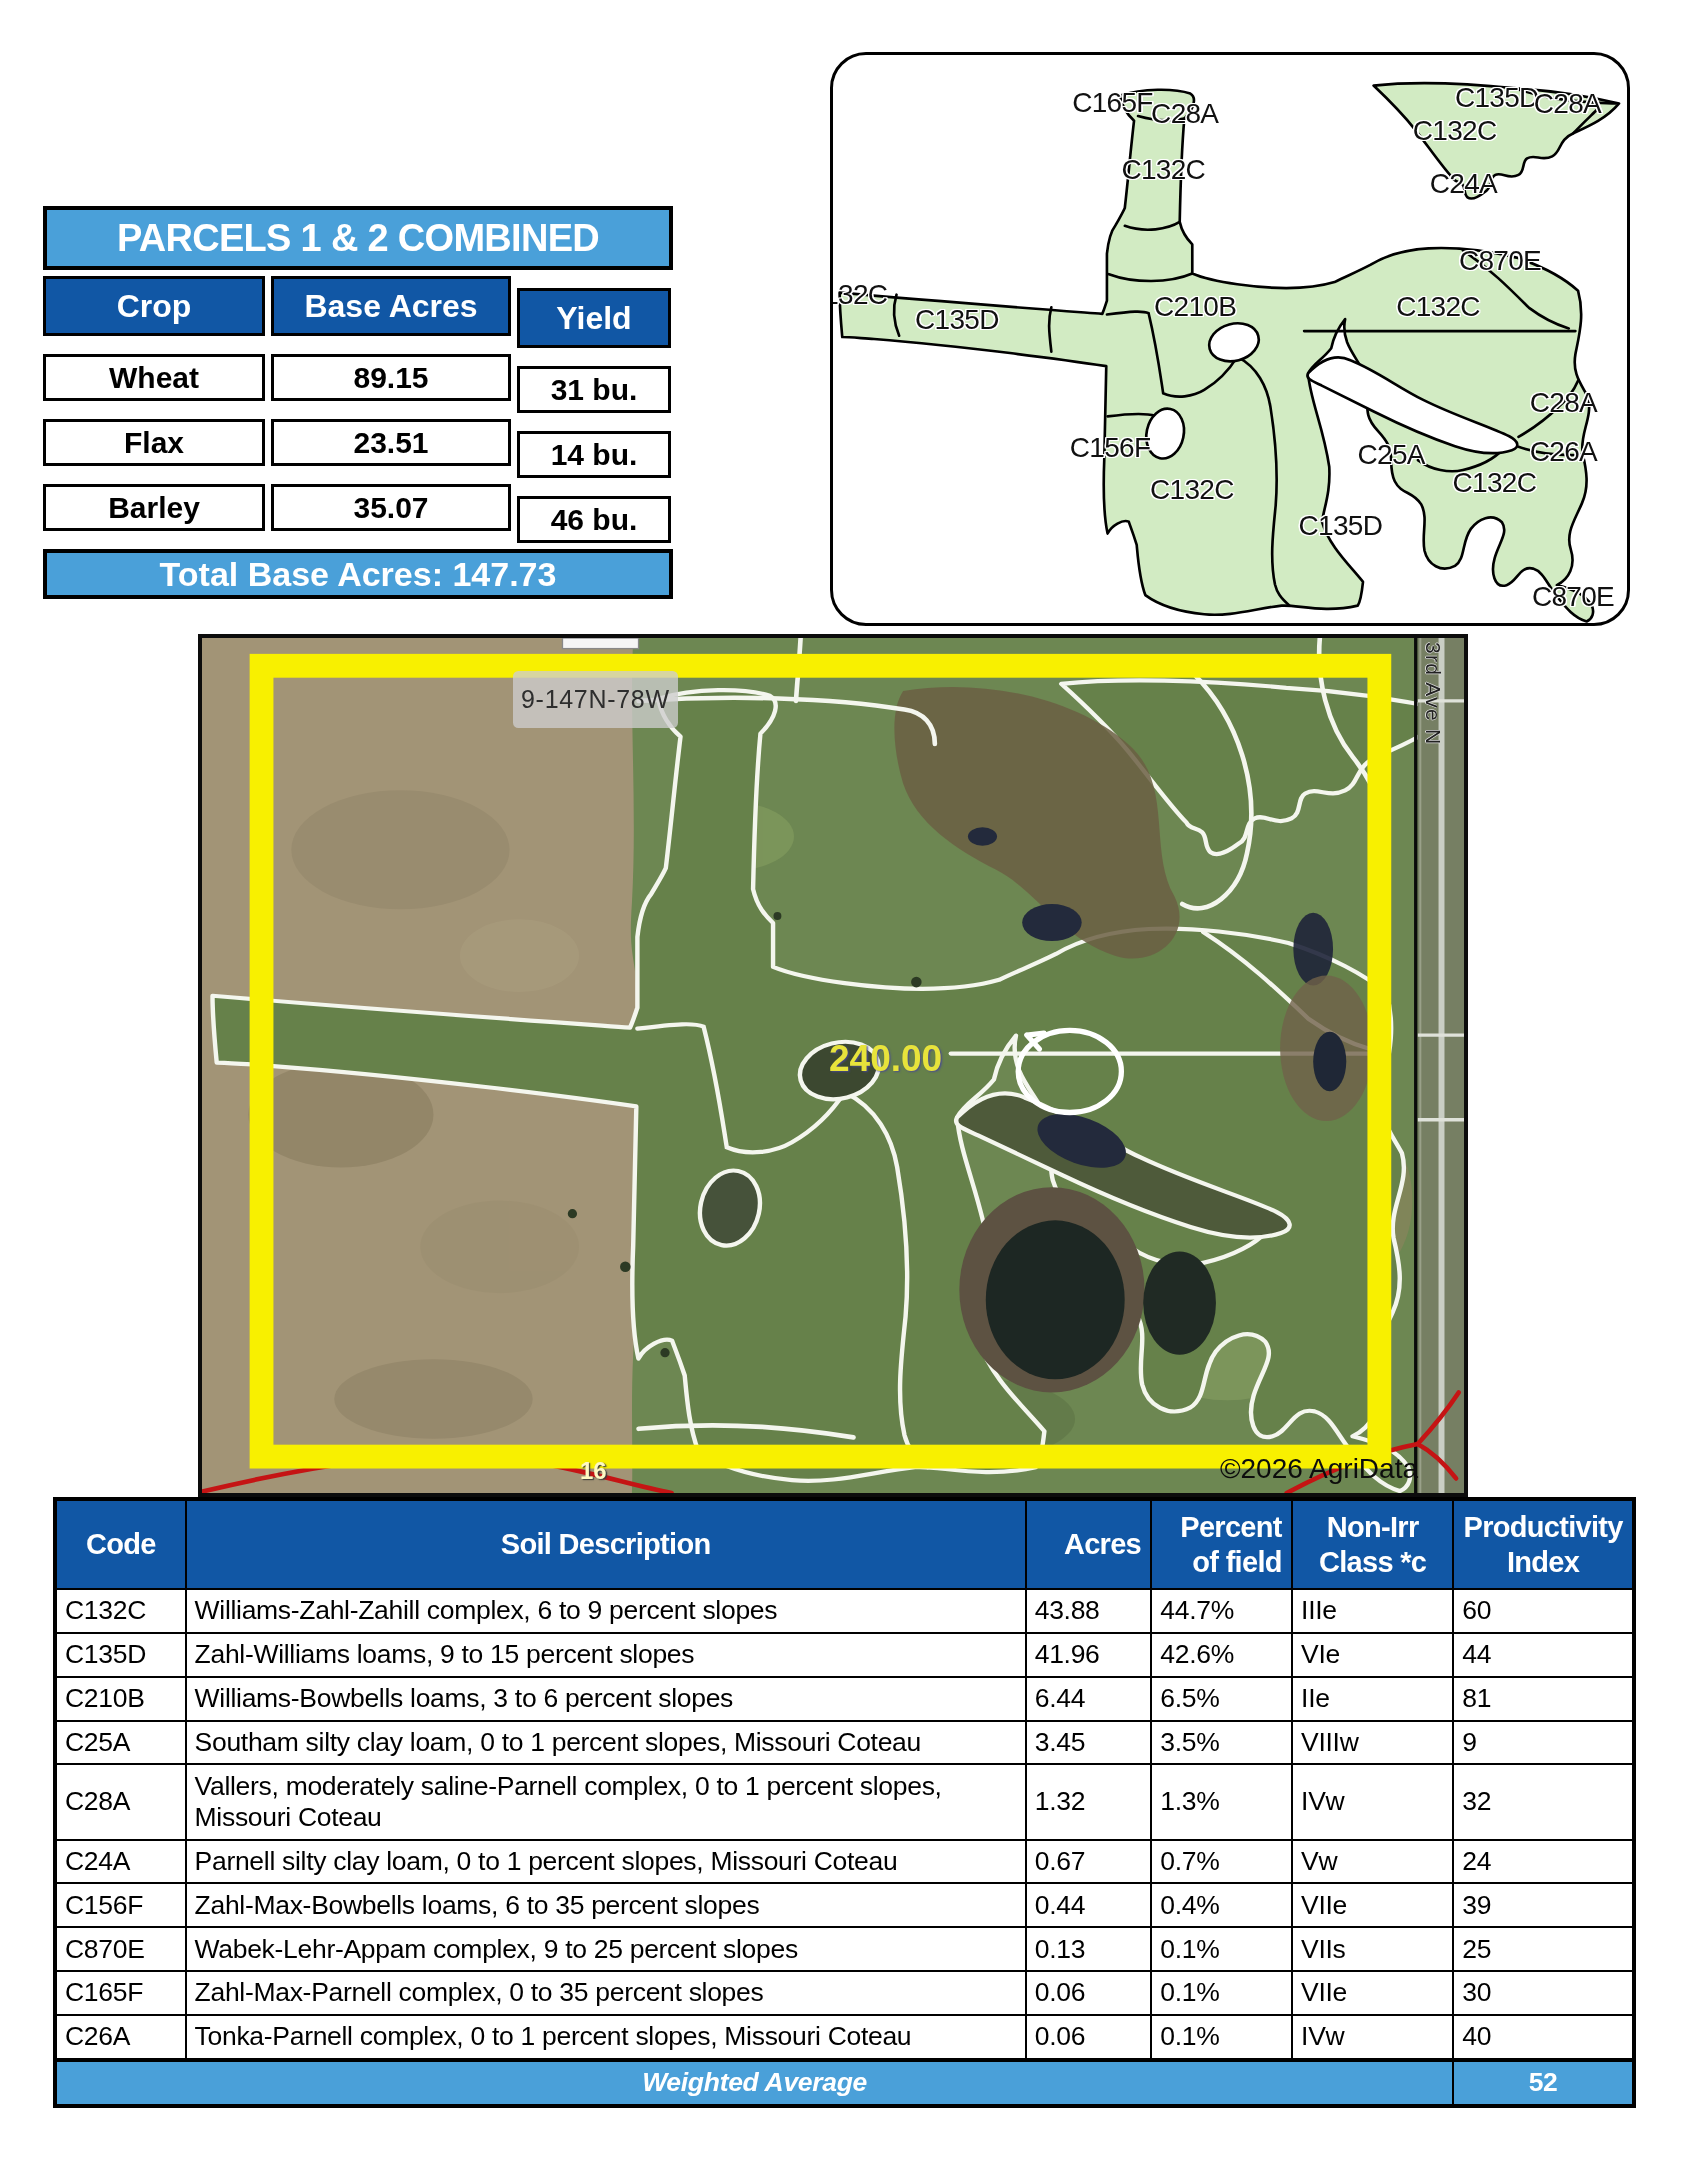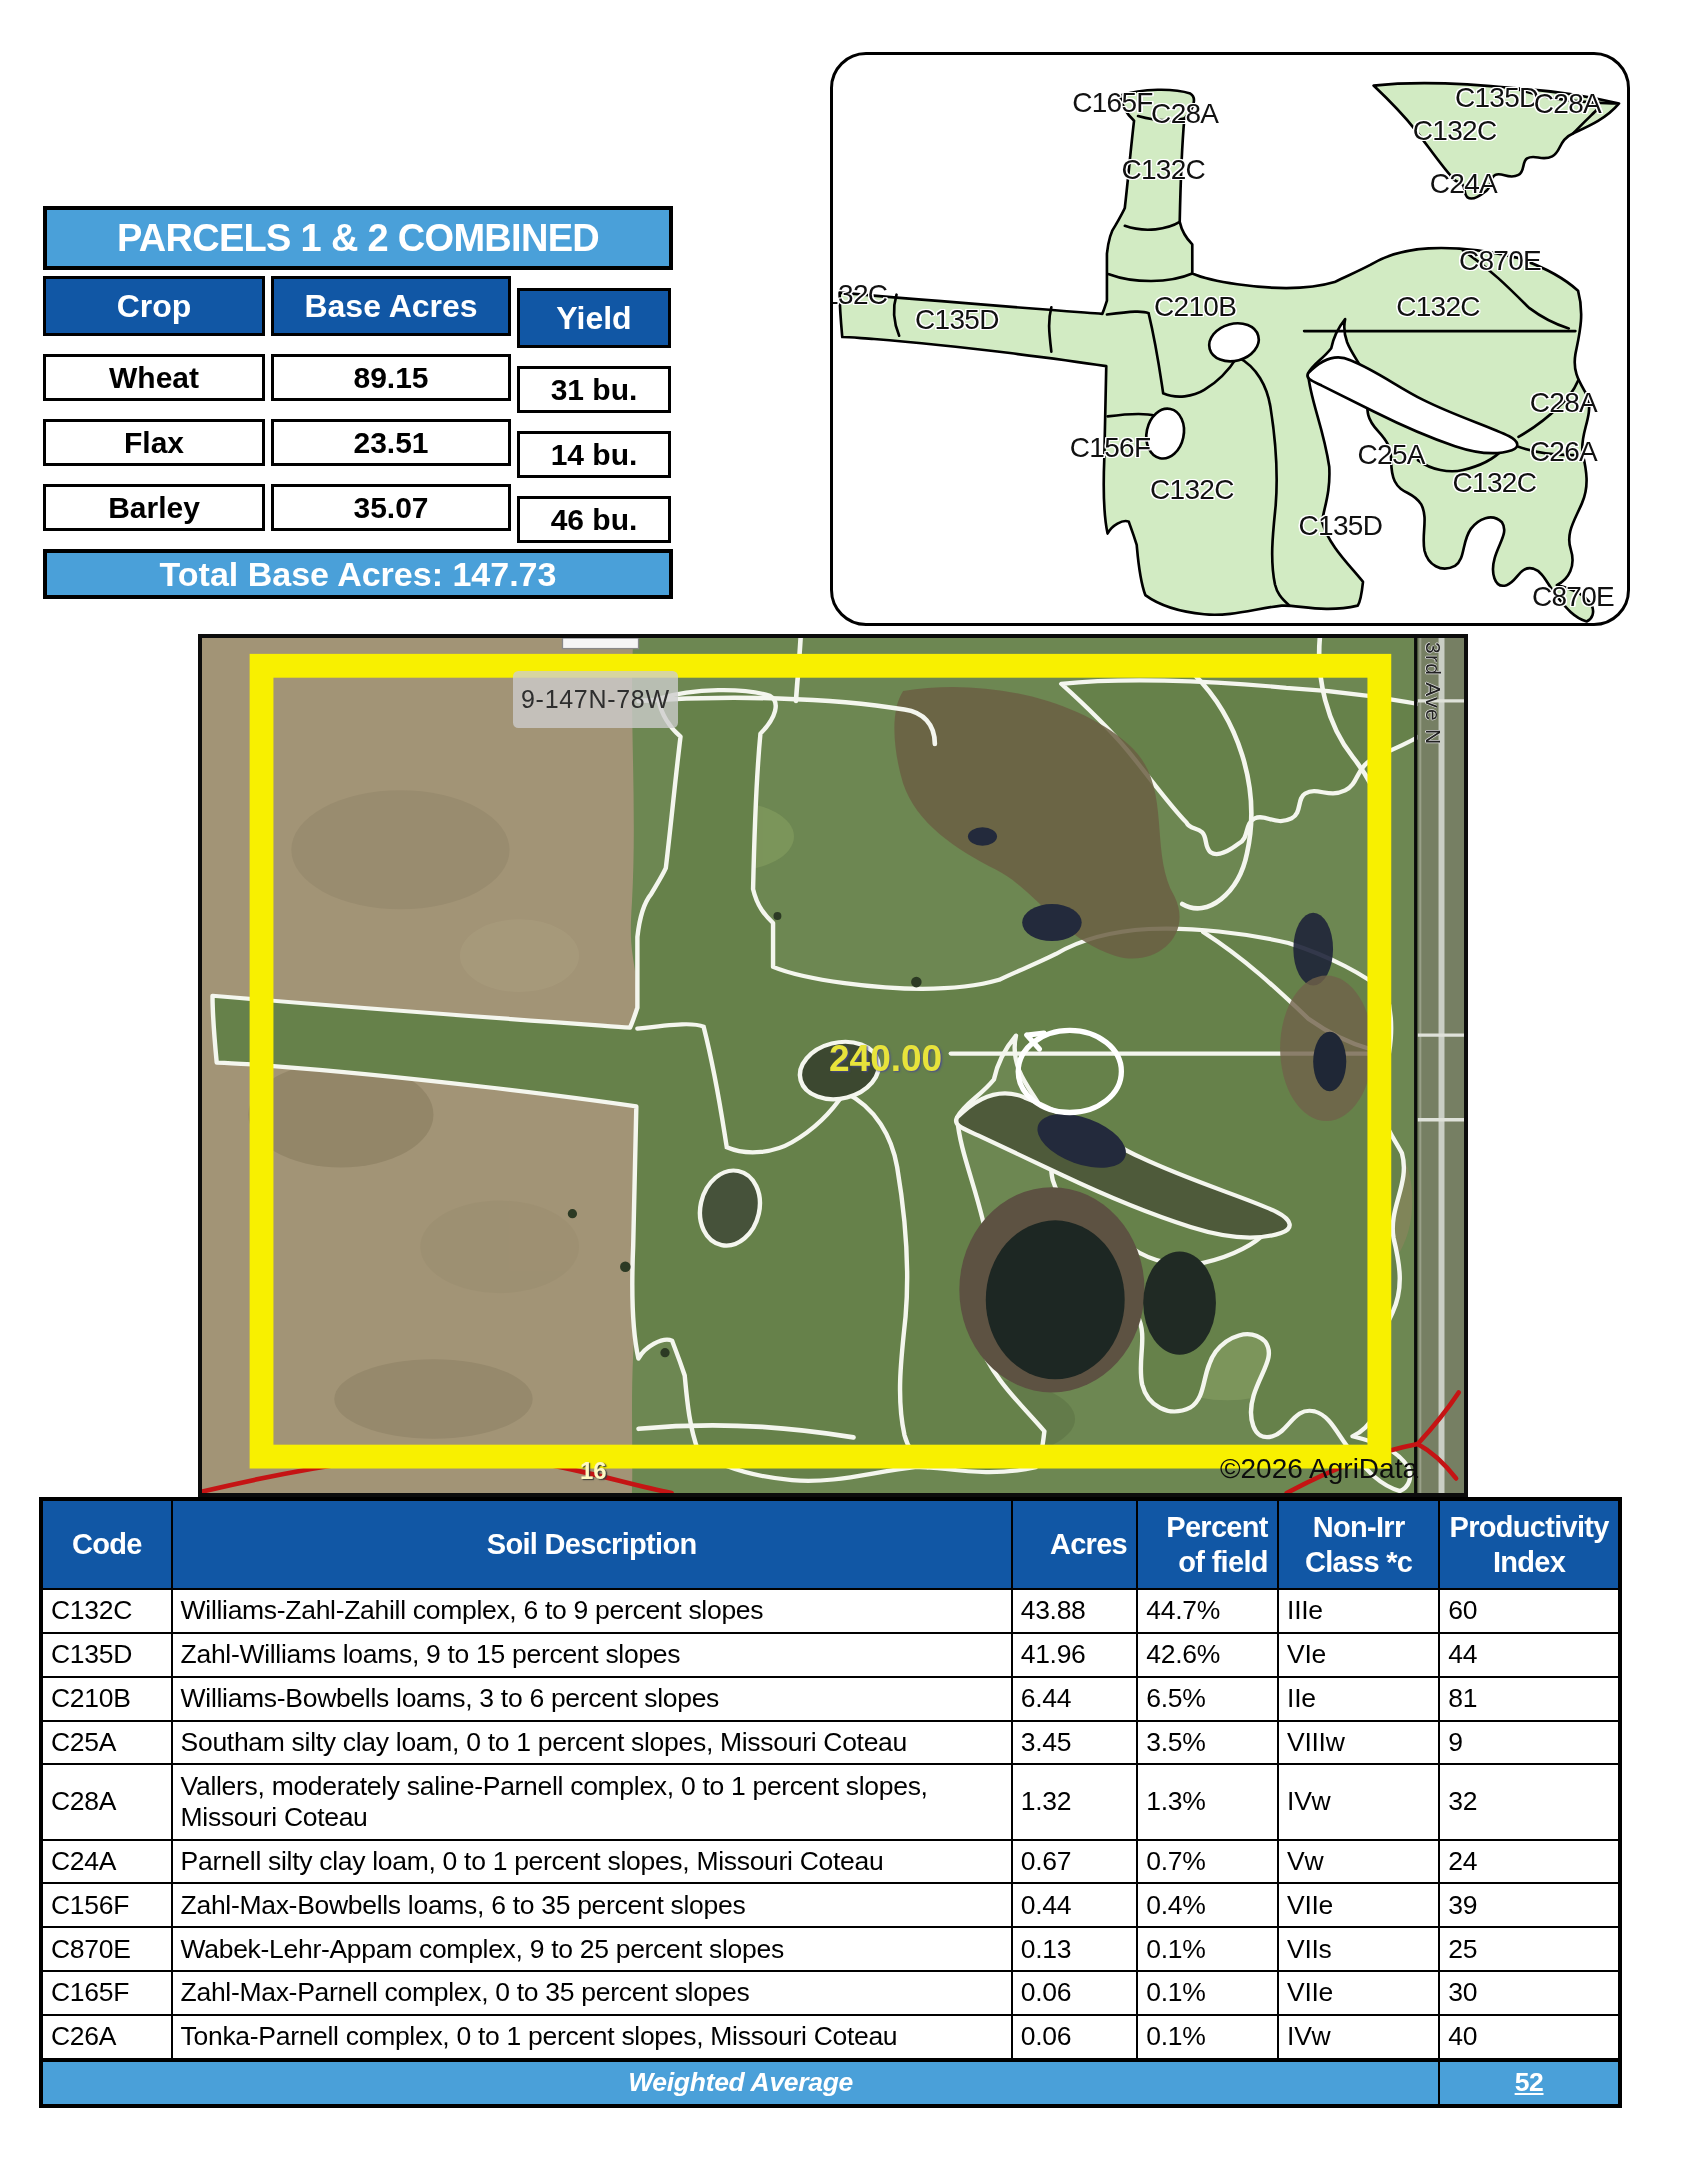--- a/index.html
+++ b/index.html
@@ -39,31 +39,31 @@
               padding:14px 8px;border-radius:5.3px;letter-spacing:0.7px;}
   .ae-acres{left:627px;top:400px;font-size:37px;font-weight:bold;color:#e7e33b;
             text-shadow:1.3px 1.3px 2px rgba(70,70,150,.85);}
   .ae-16{left:378px;top:819px;font-size:24px;font-weight:bold;color:#fef9c3;
          text-shadow:1.3px 1.3px 1.3px #3a3a3a;}
   .ae-credit{right:46px;top:815px;font-size:28px;color:#0d0d0d;}
   .ae-road{left:1219px;top:4px;font-size:21px;color:#222;writing-mode:vertical-rl;
            letter-spacing:1.3px;text-shadow:0.7px 0 0 #ddd,-0.7px 0 0 #ddd,0 0.7px 0 #ddd;}
 
   
-  .soil-table{position:absolute;left:39px;top:1497px;width:1583px;border-collapse:collapse;padding-left:6px;}
+  .soil-table{position:absolute;left:53px;top:1497px;width:1583px;border-collapse:collapse;padding-left:6px;}
   .soil-table th,.soil-table td{border:2.6px solid #000;vertical-align:middle;}
   .soil-table{border:4.6px solid #000;}
   .soil-table th{background:var(--darkblue);color:#fff;font-weight:bold;font-size:29px;
                  padding:9.3px 9.3px;white-space:pre-line;line-height:1.18;letter-spacing:-0.7px;}
   .soil-table td{font-size:26.5px;padding:5.3px 8px;letter-spacing:-0.3px;line-height:1.18;
                  background:#fff;}
   .st-center{text-align:center;} .st-right{text-align:right;}
   .soil-table tr.st-footer td{background:var(--lightblue);color:#fff;border-top:4px solid #000;text-align:center;}
   .st-wa{font-style:italic;font-weight:bold;font-size:37px;text-align:right;padding-right:14.6px;}
-  .st-wa-val{font-weight:bold;font-size:37px;text-decoration:underline;}
+  .st-wa-val{font-weight:bold;font-size:37px;}
 
   :root{--lightblue:#4aa0d9;--darkblue:#1157a5;}
 </style>
 </head>
 <body>
 
 <div class="page">
 
   <section class="crop-table">
     <div class="ct-title">PARCELS 1 &amp; 2 COMBINED</div>

